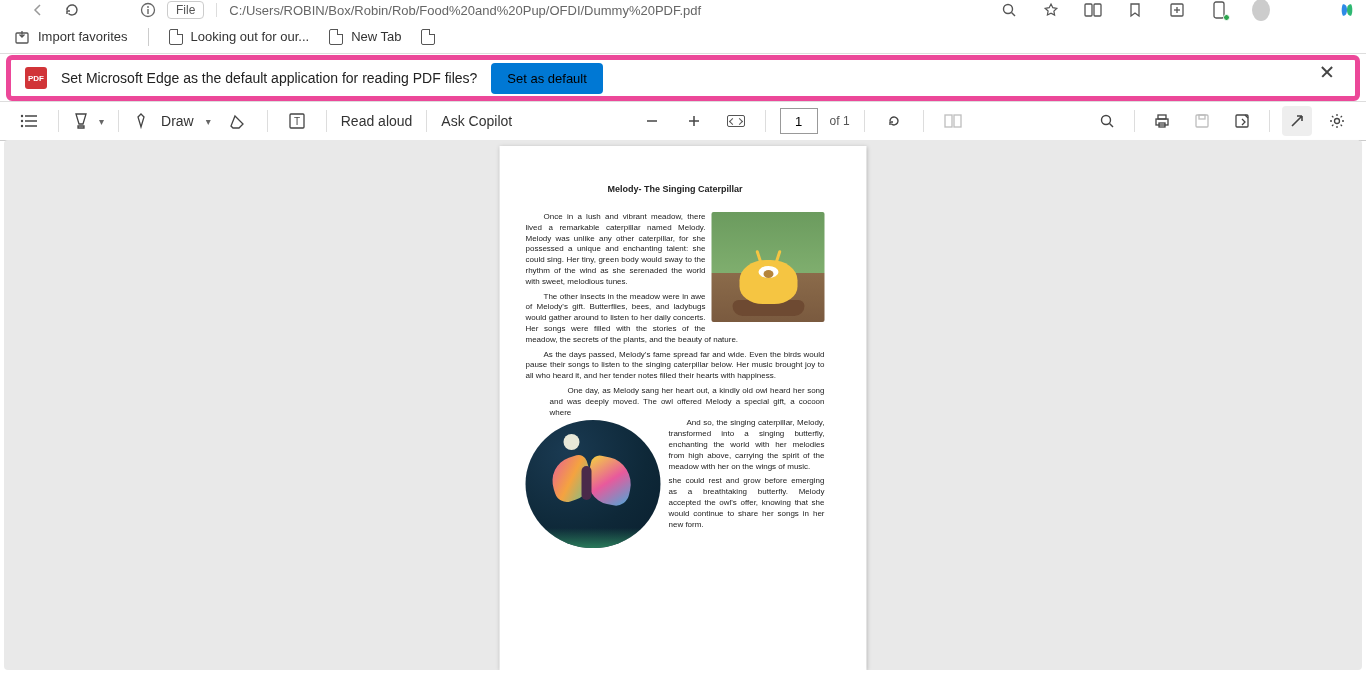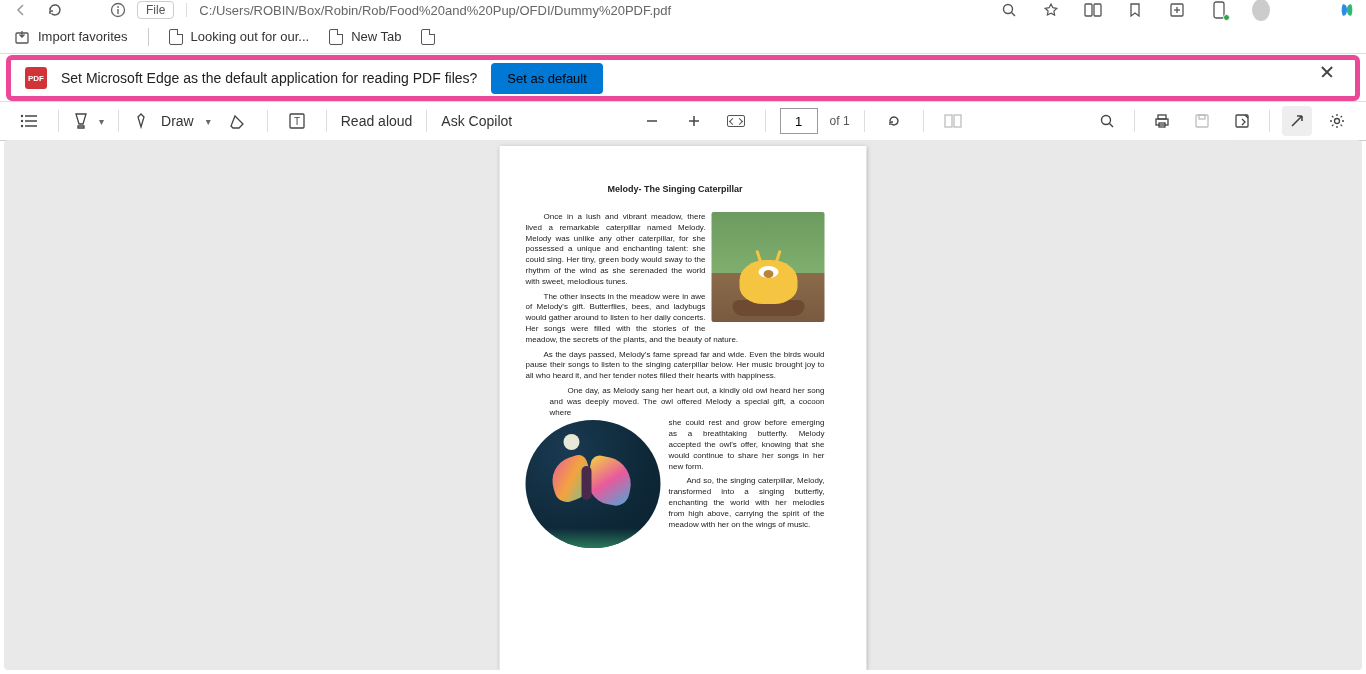--- a/index.html
+++ b/index.html
@@ -1,19 +1,19 @@
 <!DOCTYPE html>
 <html><head>
 <meta charset="utf-8">
 <style>
 * { margin: 0; padding: 0; box-sizing: border-box; font-family: "Segoe UI", Arial, sans-serif; }
 html, body { width: 1366px; height: 674px; overflow: hidden; background: #fff; }
 
 
-.browser-bar { height: 20px; display: flex; align-items: center; padding: 0 12px; gap: 15px; color: #444; font-size: 13px; position: relative; }
+.browser-bar { height: 20px; display: flex; align-items: center; padding: 0 29px; gap: 28px; color: #444; font-size: 13px; position: relative; }
 .bb-left { display:flex; align-items:center; gap:16px; }
 .bb-addr { display:flex; align-items:center; gap:10px; flex: 0 0 auto; margin-left: 4px;}
 .bb-pill { border:1px solid #ccc; border-radius:4px; padding:1px 8px; background:#fff; font-size:12px; color:#555;}
 .bb-url { color:#666; font-size:13px; }
 .bb-right { position:absolute; right:10px; display:flex; align-items:center; gap:24px; }
 .bb-ico { width:18px; height:18px; display:flex; align-items:center; justify-content:center; color:#555; }
 
 
 .fav-bar { height: 34px; border-bottom: 1px solid #ddd; display:flex; align-items:center; padding: 0 14px; gap: 20px; font-size:13px; color:#333; }
 .fav-item { display:flex; align-items:center; gap:8px; }
@@ -322,17 +322,17 @@
     <div class="clear"></div>
     <p class="para"><span class="indent"></span><span>As the days passed, Melody's fame spread far and wide. Even the birds would pause their songs to listen to the singing caterpillar below. Her music brought joy to all who heard it, and her tender notes filled their hearts with happiness.</span></p>
     <p class="para" style="margin-bottom:0;margin-left:24px;"><span class="indent"></span><span>One day, as Melody sang her heart out, a kindly old owl heard her song and was deeply moved. The owl offered Melody a special gift, a cocoon where</span></p>
     <div class="img-bfly">
       <div class="moon"></div>
         <div class="bwing l"></div>
         <div class="bwing r"></div>
         <div class="bbody"></div>
         <div class="grass"></div>
     </div>
+    <p class="para"><span class="indent"></span><span>And so, the singing caterpillar, Melody, transformed into a singing butterfly, enchanting the world with her melodies from high above, carrying the spirit of the meadow with her on the wings of music.</span></p>
     <p class="para"><span>she could rest and grow before emerging as a breathtaking butterfly. Melody accepted the owl's offer, knowing that she would continue to share her songs in her new form.</span></p>
-    <p class="para"><span class="indent"></span><span>And so, the singing caterpillar, Melody, transformed into a singing butterfly, enchanting the world with her melodies from high above, carrying the spirit of the meadow with her on the wings of music.</span></p>
     <div class="clear"></div>
   </div>
 </div>
 
 </body></html>

